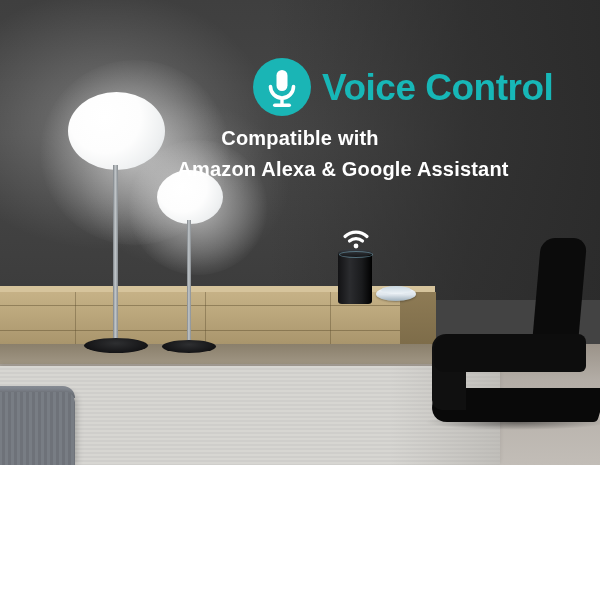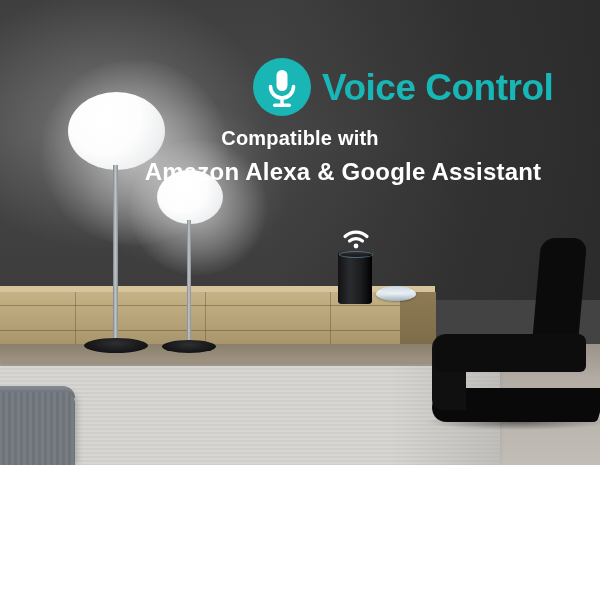--- a/index.html
+++ b/index.html
@@ -81,21 +81,21 @@
   .chair-shadow{position:absolute;left:6px;top:176px;width:186px;height:16px;border-radius:50%;
         background:radial-gradient(ellipse,rgba(0,0,0,.45),rgba(0,0,0,0) 70%);}
 
   
   .vc-badge{position:absolute;left:252px;top:57px;width:60px;height:60px;border-radius:50%;}
   .vc-title{position:absolute;left:322px;top:60px;font-size:37px;font-weight:bold;
         letter-spacing:-.5px;line-height:56px;}
   .subtitle1{position:absolute;left:0;top:127px;width:600px;text-align:center;
         color:#fff;font-size:20px;font-weight:bold;letter-spacing:.2px;box-sizing:border-box;}
   .subtitle2{position:absolute;left:0;top:158px;width:600px;text-align:center;
-        color:#fff;font-size:24px;font-weight:bold;letter-spacing:.2px;padding-left:86px;box-sizing:border-box;}
+        color:#fff;font-size:20px;font-weight:bold;letter-spacing:.2px;padding-left:86px;box-sizing:border-box;}
 
   
   .panel{position:absolute;left:0;top:465px;width:600px;height:135px;background:#fff;}
 </style>
 </head>
 <body>
 
 <div id="page">
 
   <div class="scene">

